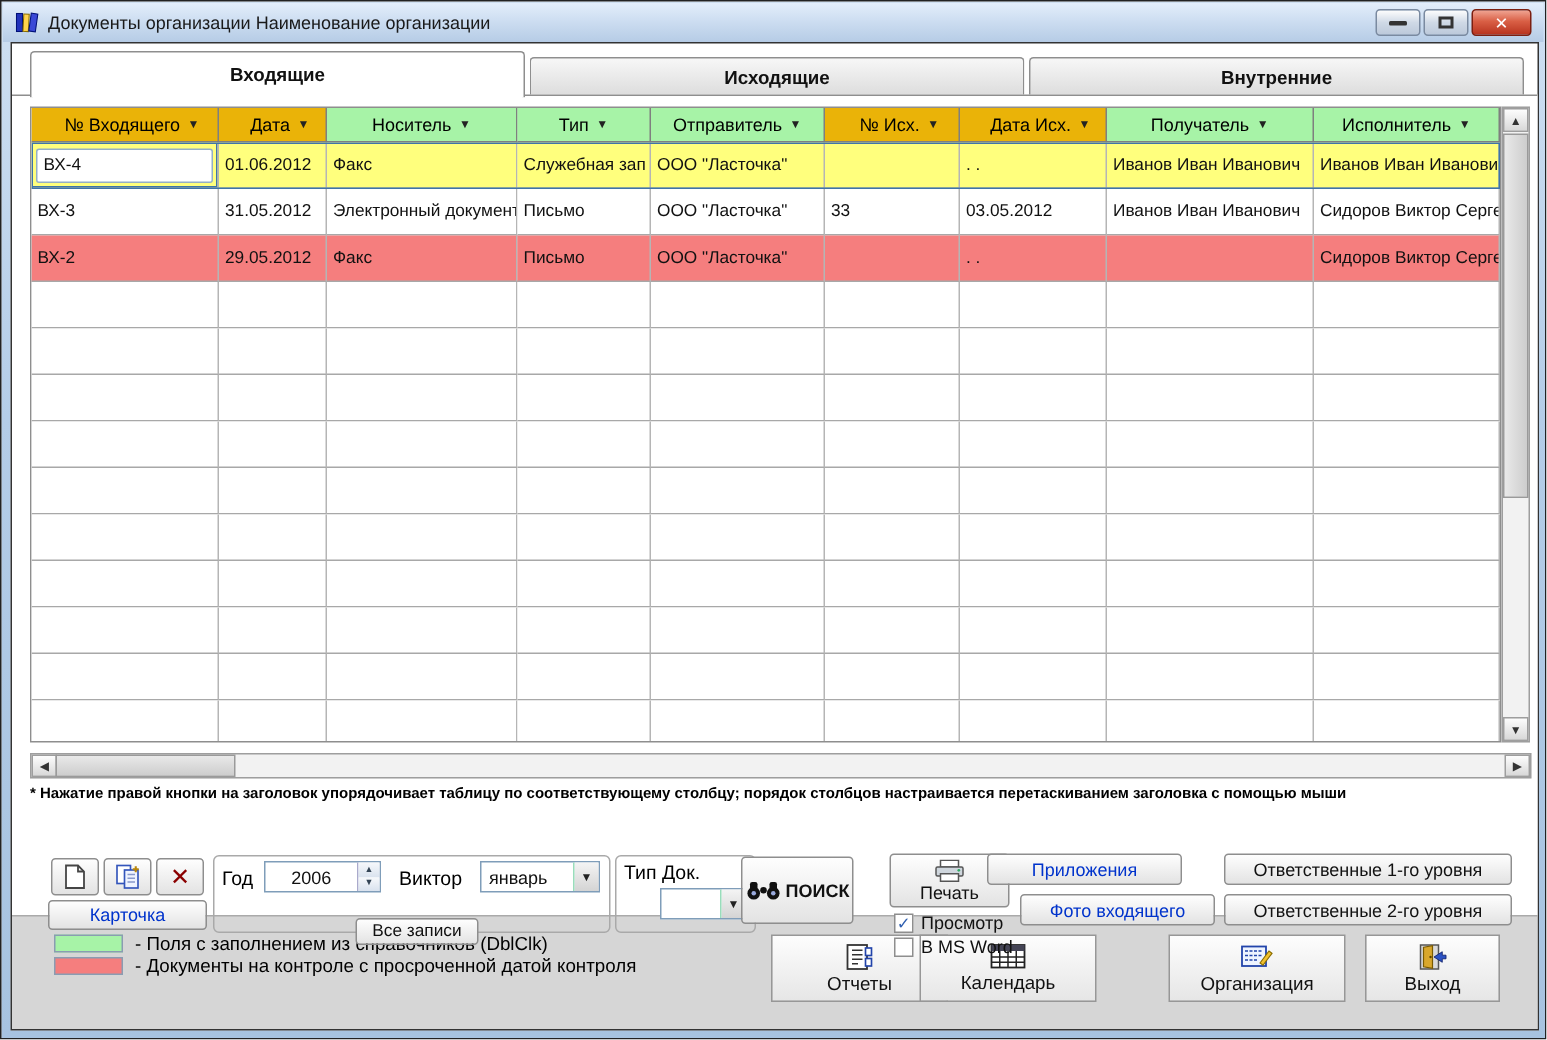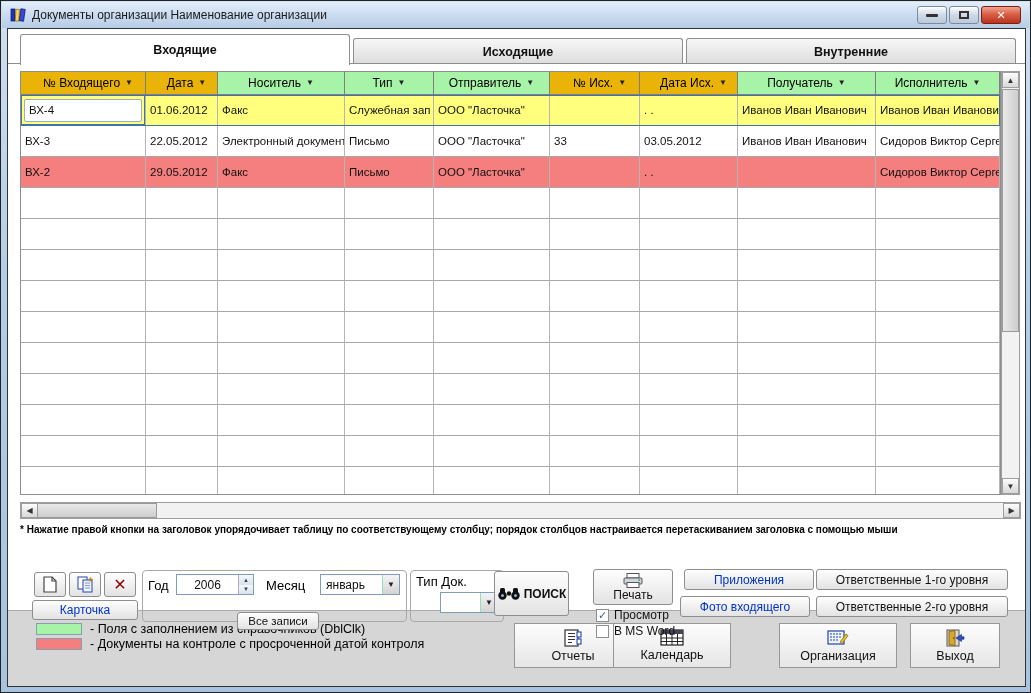--- a/index.html
+++ b/index.html
@@ -220,21 +220,21 @@
           <div class="gc">Служебная зап</div>
           <div class="gc">ООО "Ласточка"</div>
           <div class="gc"></div>
           <div class="gc">.  .</div>
           <div class="gc">Иванов Иван Иванович</div>
           <div class="gc">Иванов Иван Иванови</div>
         </div>
 
         <div class="grow cols white">
           <div class="gc">ВХ-3</div>
-          <div class="gc">22.05.2012</div>
+          <div class="gc">31.05.2012</div>
           <div class="gc">Электронный документ</div>
           <div class="gc">Письмо</div>
           <div class="gc">ООО "Ласточка"</div>
           <div class="gc">33</div>
           <div class="gc">03.05.2012</div>
           <div class="gc">Иванов Иван Иванович</div>
           <div class="gc">Сидоров Виктор Сергее</div>
         </div>
 
         <div class="grow cols red">
@@ -400,21 +400,21 @@
 
         <div class="groupbox" style="left:134px; top:30px; width:265px; height:52px;"></div>
         <span class="lbl" style="left:140px; top:38px;">Год</span>
         <div class="inputbox" style="left:168px; top:34px; width:78px; height:21px;">
           <span class="spin-val">2006</span>
           <span class="spin-btns">
               <div>▲</div>
               <div>▼</div>
             </span>
         </div>
-        <span class="lbl" style="left:258px; top:38px;">Месяц</span>
+        <span class="lbl" style="left:258px; top:38px;">Виктор</span>
         <div class="inputbox select" style="left:312px; top:34px; width:80px; height:21px;">
           <span>январь</span>
           <span class="sel-arrow"></span>
         </div>
         <div class="btn" style="position:absolute; left:229px; top:72px; width:82px; height:18px; font-size:11.5px;">Все записи</div>
 
         <div class="groupbox" style="left:402px; top:30px; width:94px; height:52px;"></div>
         <span class="lbl" style="left:408px; top:34px;">Тип Док.</span>
         <div class="inputbox select" style="left:432px; top:52px; width:58px; height:21px;">
           <span></span>
@@ -445,21 +445,21 @@
         </div>
         <div class="checkline" style="left:588px; top:68px;">
           <span class="chk">✓</span>
           <span>Просмотр</span>
         </div>
         <div class="checkline" style="left:588px; top:84px;">
           <span class="chk"></span>
           <span>В MS Word</span>
         </div>
 
-        <div class="btn bluetext" style="position:absolute; left:676px; top:29px; width:130px; height:21px;">Приложения</div>
+        <div class="btn bluetext" style="position:absolute; left:650px; top:29px; width:130px; height:21px;">Приложения</div>
         <div class="btn bluetext" style="position:absolute; left:672px; top:56px; width:130px; height:21px;">Фото входящего</div>
 
         <div class="btn" style="position:absolute; left:808px; top:29px; width:192px; height:21px;">Ответственные 1-го уровня</div>
         <div class="btn" style="position:absolute; left:808px; top:56px; width:192px; height:21px;">Ответственные 2-го уровня</div>
       </div>
     </div>
 
     <div class="bottomzone">
       <div class="legend-row" style="top:11px;">
         <span class="swatch" style="background: rgb(167, 243, 167);"></span>

